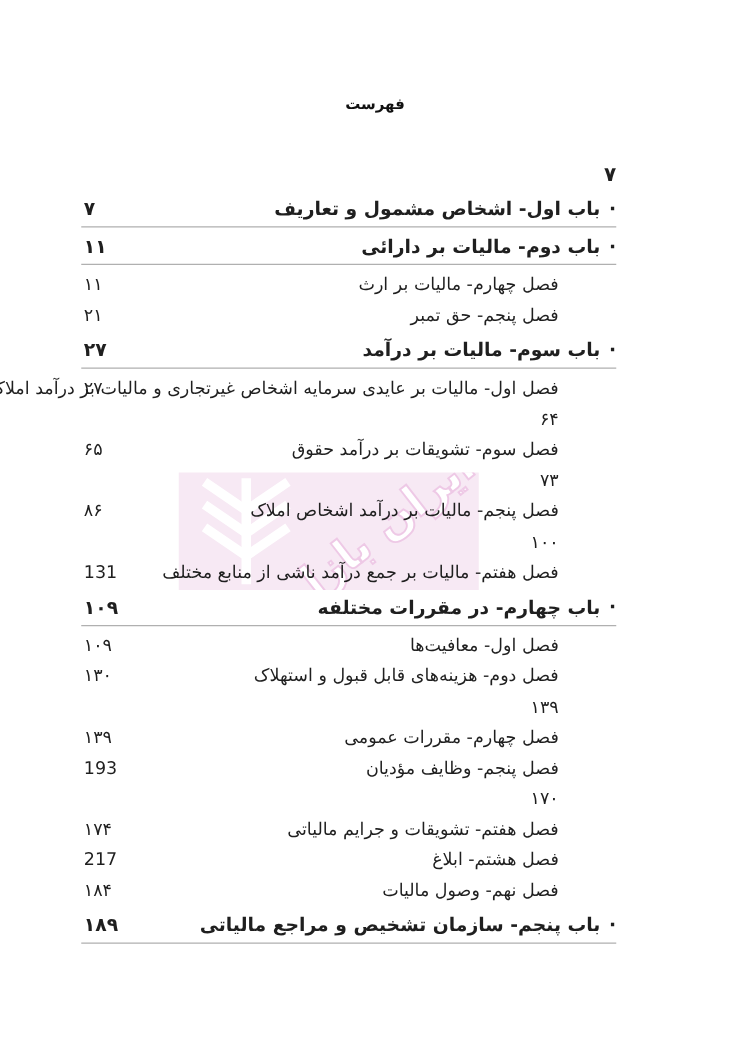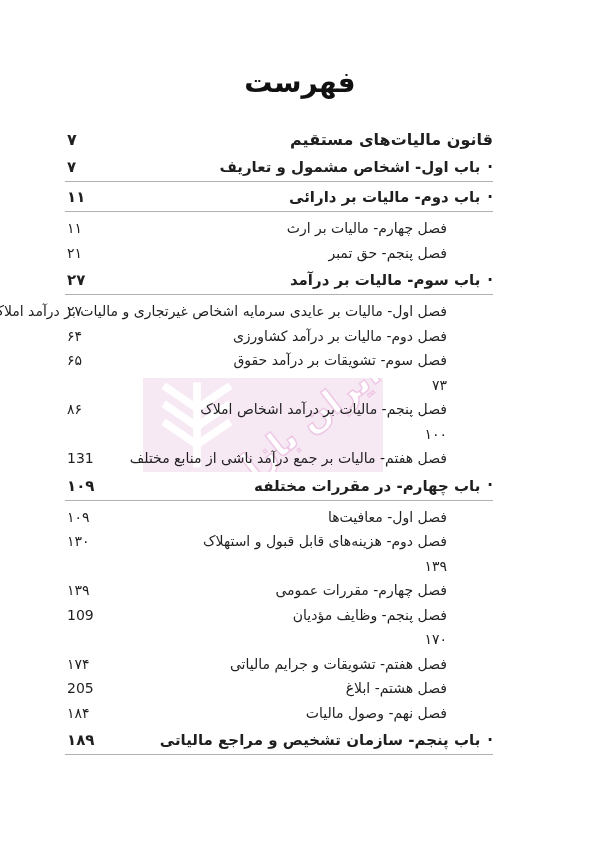--- a/index.html
+++ b/index.html
@@ -46,21 +46,21 @@
     -webkit-text-stroke:1.5px var(--wm-stroke);
     letter-spacing:1px;
   }
   .content{
     position:relative;
     z-index:1;
   }
   h1.page-title{
     margin:70px 0 0 0;
     text-align:center;
-    font-size:28px;
+    font-size:12px;
     line-height:26px;
     font-weight:bold;
     color:#111;
   }
   .toc{
     margin:30px 107px 0 65px; 
   }
   .row{
     display:flex;
     justify-content:space-between;
@@ -113,21 +113,20 @@
   </svg>
   <div class="wm-text-wrap">
     <span class="wm-text">ایران بازار</span>
   </div>
 </div>
 
 <div class="content">
   <h1 class="page-title">فهرست</h1>
   <div class="toc">
       <div class="row book">
-        <span class="label">قانون مالیات‌های مستقیم</span>
         <span class="pagenum">۷</span>
       </div>
       <div class="row bab">
         <span class="label"><span class="bullet">·</span>باب اول- اشخاص مشمول و تعاریف</span>
         <span class="pagenum">۷</span>
       </div>
       <div class="row bab">
         <span class="label"><span class="bullet">·</span>باب دوم- مالیات بر دارائی</span>
         <span class="pagenum">۱۱</span>
       </div>
@@ -141,21 +140,20 @@
       </div>
       <div class="row bab">
         <span class="label"><span class="bullet">·</span>باب سوم- مالیات بر درآمد</span>
         <span class="pagenum">۲۷</span>
       </div>
       <div class="row fasl">
         <span class="label">فصل اول- مالیات بر عایدی سرمایه اشخاص غیرتجاری و مالیات بر درآمد املاک</span>
         <span class="pagenum">۲۷</span>
       </div>
       <div class="row fasl">
-        <span class="label">فصل دوم- مالیات بر درآمد کشاورزی</span>
         <span class="pagenum">۶۴</span>
       </div>
       <div class="row fasl">
         <span class="label">فصل سوم- تشویقات بر درآمد حقوق</span>
         <span class="pagenum">۶۵</span>
       </div>
       <div class="row fasl">
         <span class="pagenum">۷۳</span>
       </div>
       <div class="row fasl">
@@ -183,32 +181,32 @@
       </div>
       <div class="row fasl">
         <span class="pagenum">۱۳۹</span>
       </div>
       <div class="row fasl">
         <span class="label">فصل چهارم- مقررات عمومی</span>
         <span class="pagenum">۱۳۹</span>
       </div>
       <div class="row fasl">
         <span class="label">فصل پنجم- وظایف مؤدیان</span>
-        <span class="pagenum">109</span>
+        <span class="pagenum">193</span>
       </div>
       <div class="row fasl">
         <span class="pagenum">۱۷۰</span>
       </div>
       <div class="row fasl">
         <span class="label">فصل هفتم- تشویقات و جرایم مالیاتی</span>
         <span class="pagenum">۱۷۴</span>
       </div>
       <div class="row fasl">
         <span class="label">فصل هشتم- ابلاغ</span>
-        <span class="pagenum">205</span>
+        <span class="pagenum">217</span>
       </div>
       <div class="row fasl">
         <span class="label">فصل نهم- وصول مالیات</span>
         <span class="pagenum">۱۸۴</span>
       </div>
       <div class="row bab">
         <span class="label"><span class="bullet">·</span>باب پنجم- سازمان تشخیص و مراجع مالیاتی</span>
         <span class="pagenum">۱۸۹</span>
       </div>
     </div>

